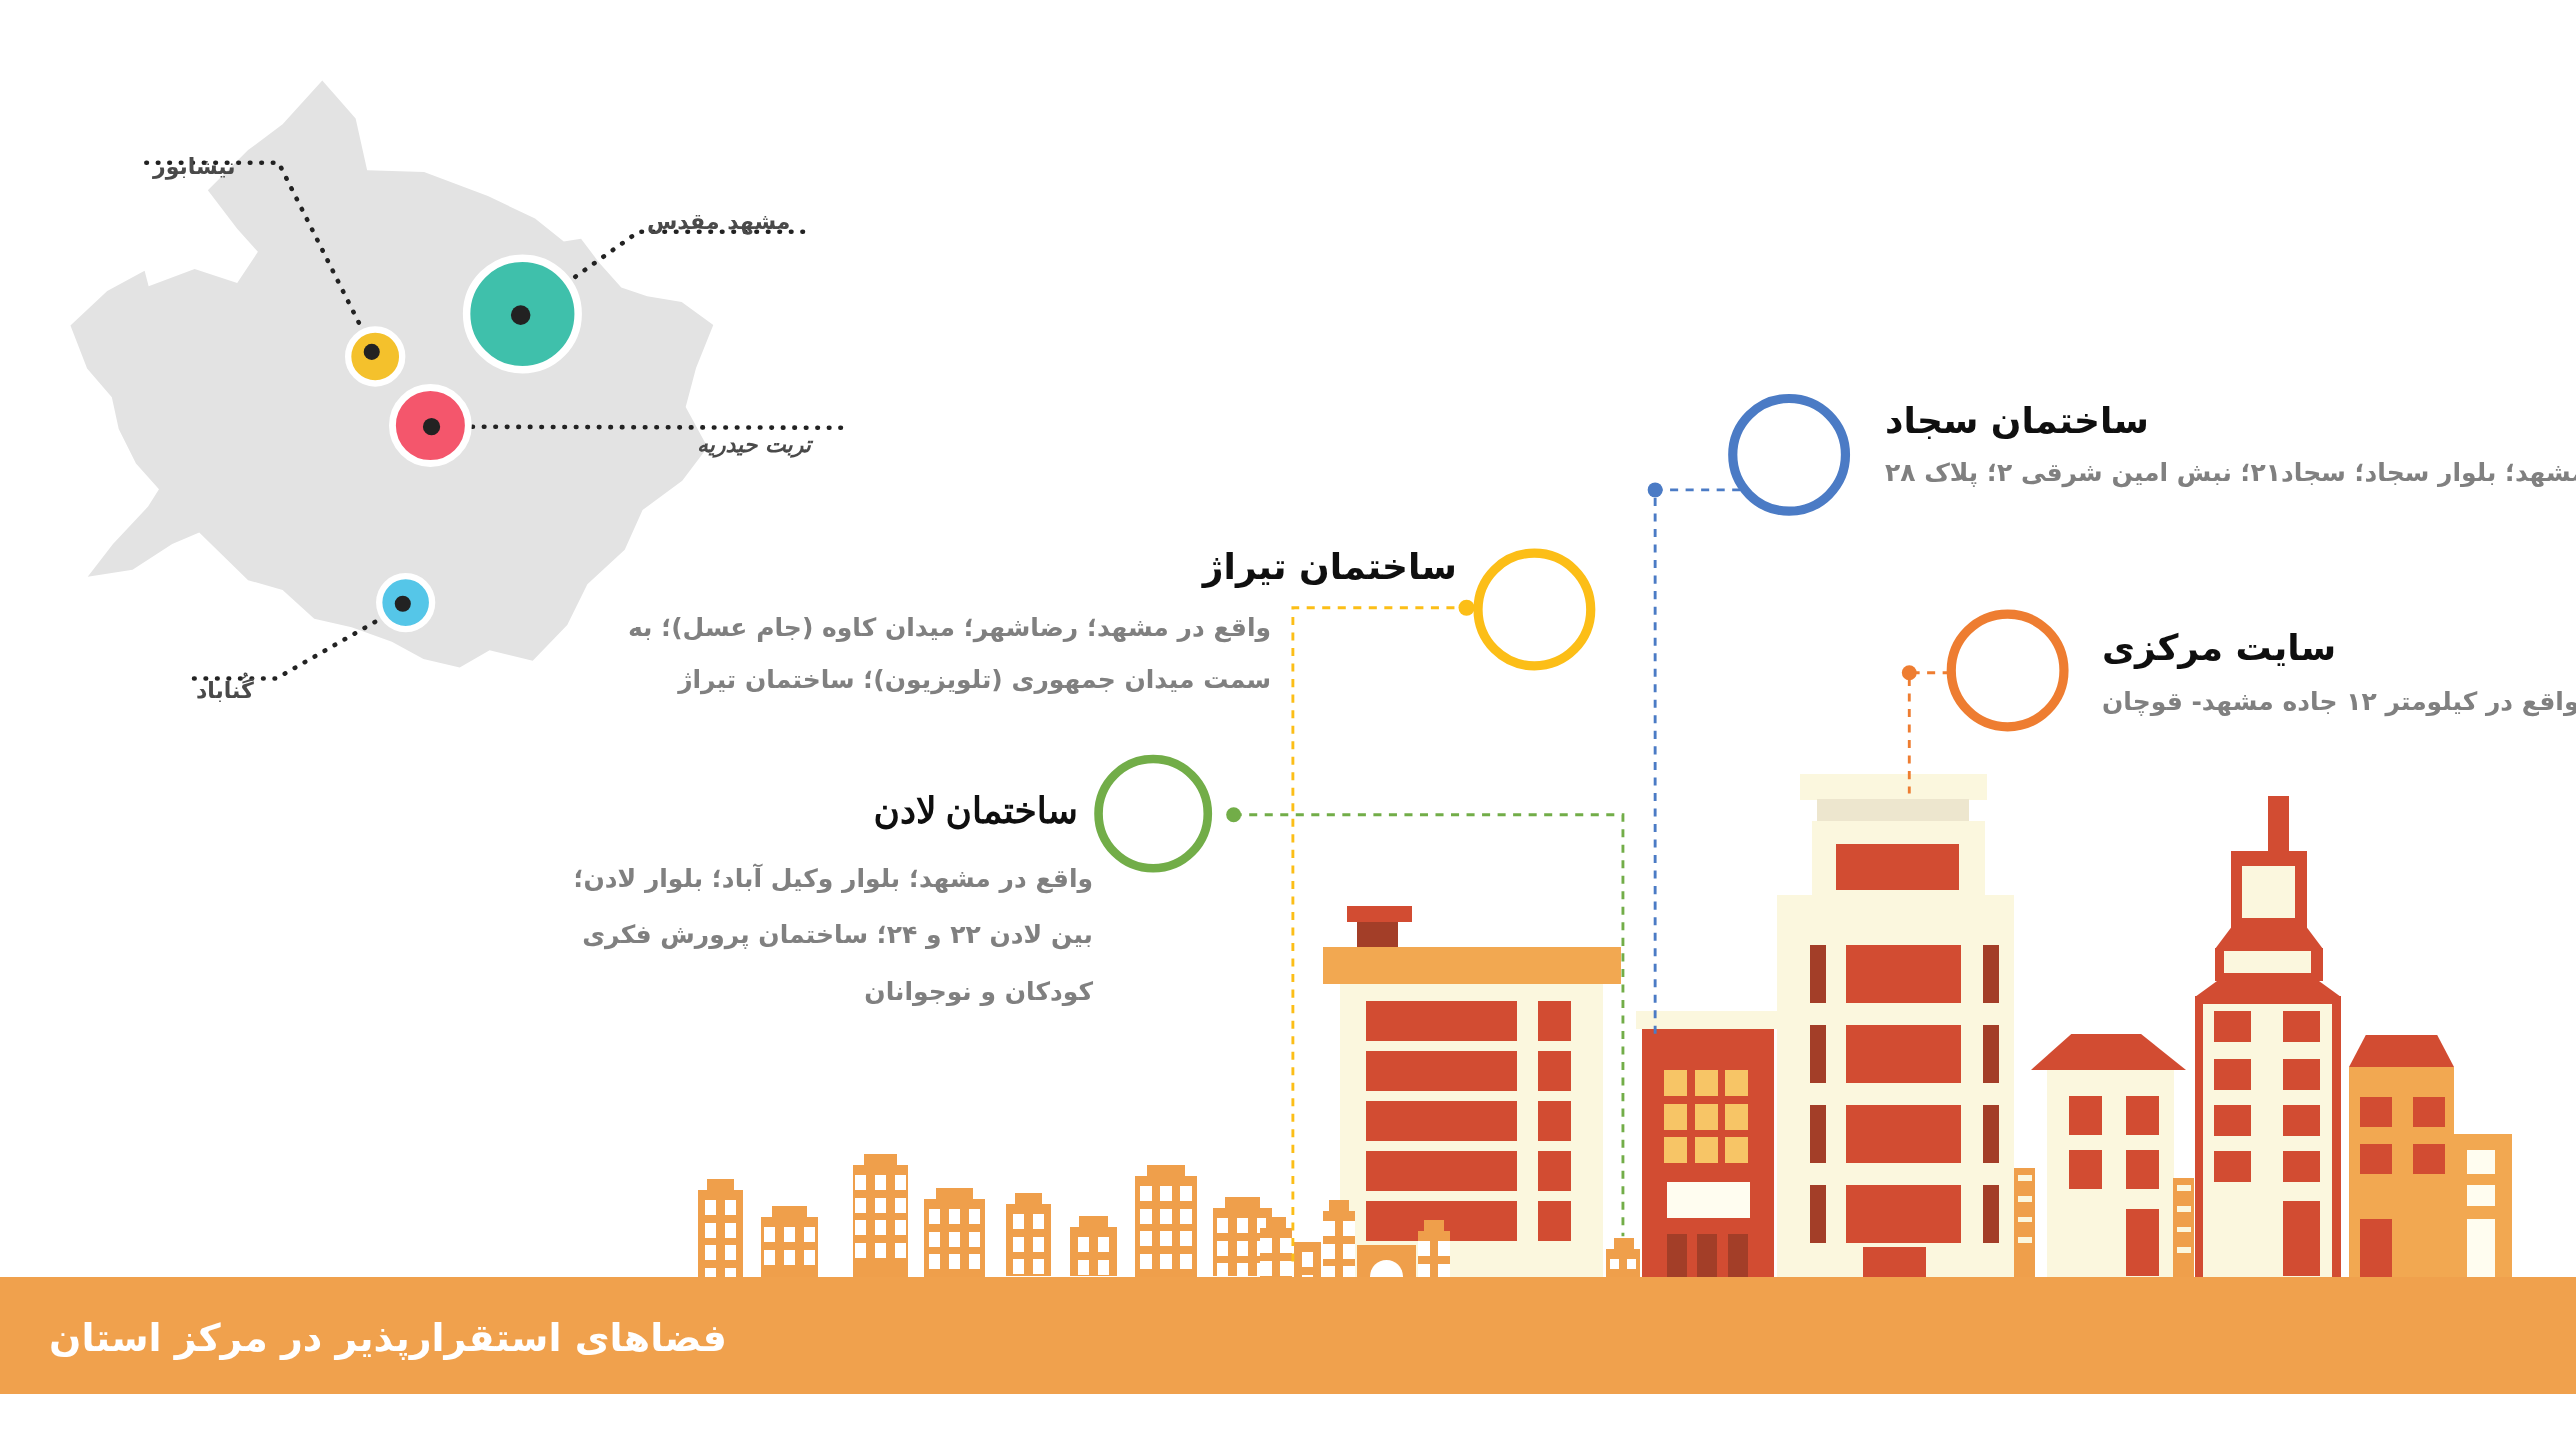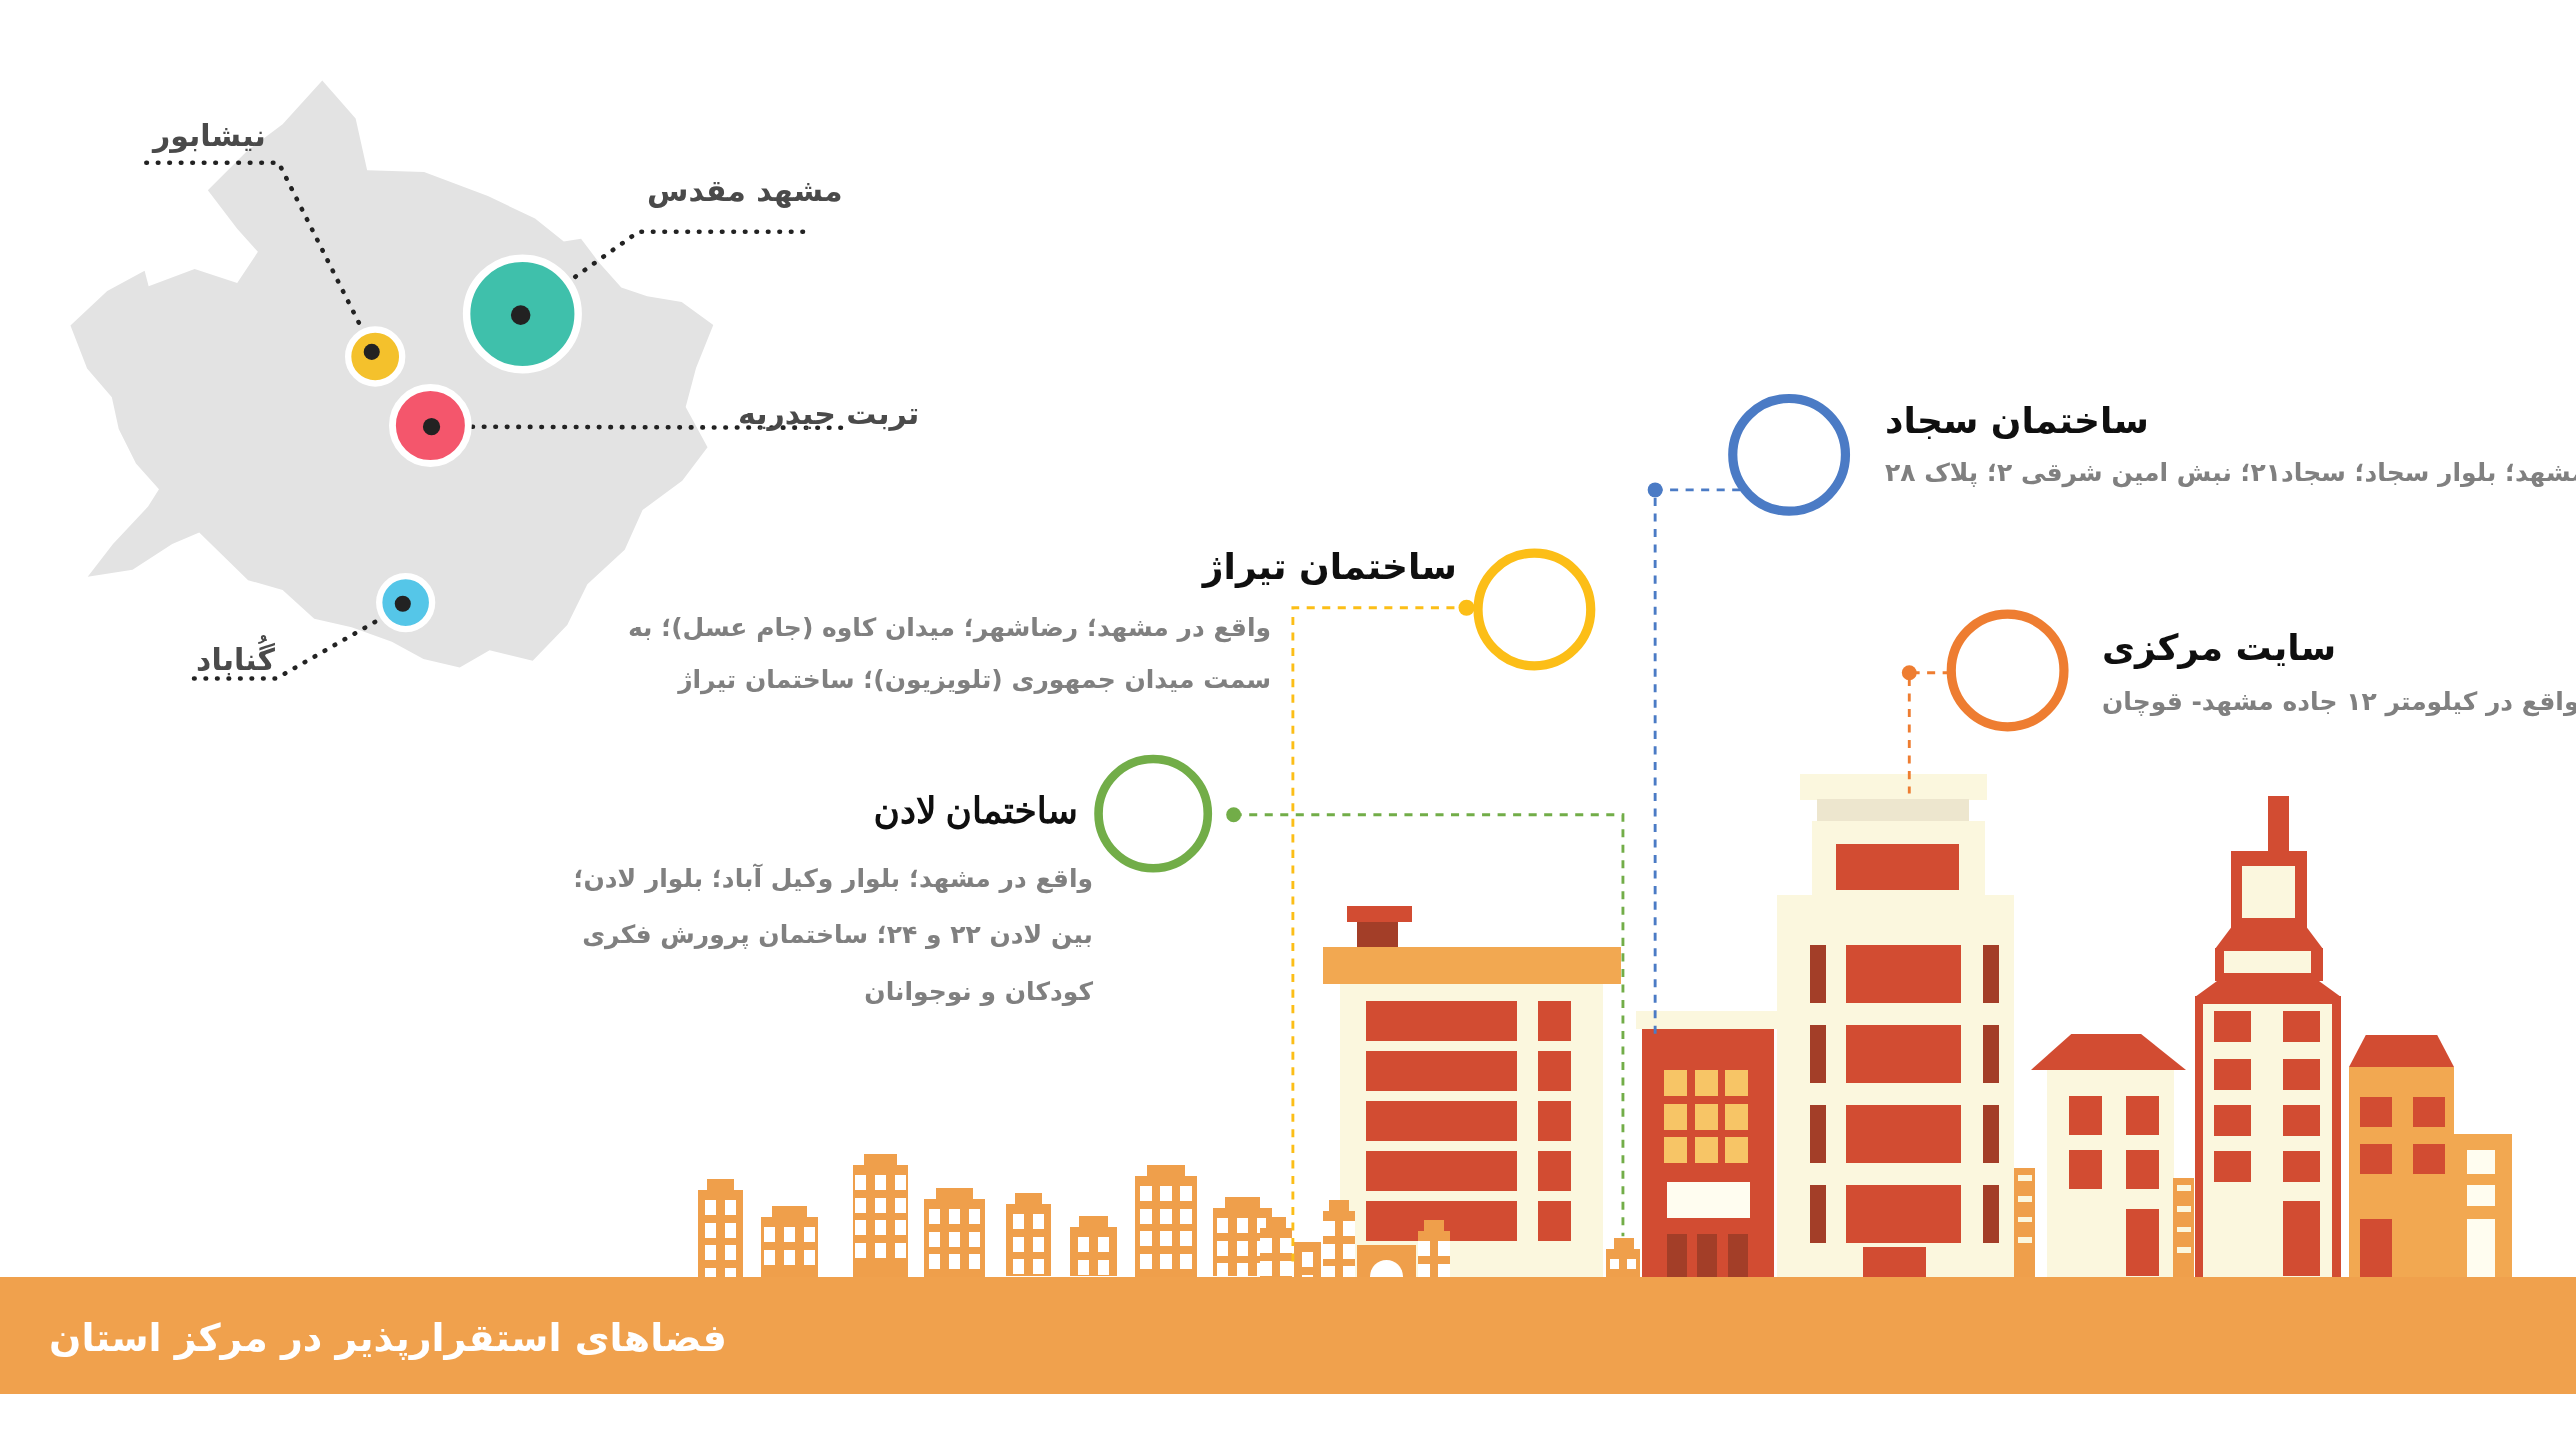--- a/index.html
+++ b/index.html
@@ -8,21 +8,21 @@
     --ywin:#F7C566; --gray-map:#E3E3E3;
     --c-blue:#4B7BC5; --c-yellow:#FCBE17; --c-orange:#EE7D31; --c-green:#72AD48;
     --ink:#111111; --ink-soft:#4A4A4A; --desc:#808080;
   }
   html,body{margin:0;padding:0;background:#fff;}
   .stage{position:relative;width:2576px;height:1449px;background:#ffffff;overflow:hidden;
          font-family:"DejaVu Sans","Liberation Sans",sans-serif;}
   .abs{position:absolute;}
   svg.layer{position:absolute;left:0;top:0;pointer-events:none;}
   
-  .map-label{position:absolute;font-weight:bold;font-size:30px;color:var(--ink-soft);white-space:nowrap;}
+  .map-label{position:absolute;font-weight:bold;font-size:22px;color:var(--ink-soft);white-space:nowrap;margin-top:36px;}
   .co-title{position:absolute;font-weight:bold;font-size:36px;color:#0f0f0f;white-space:nowrap;}
   .co-desc{position:absolute;font-weight:bold;font-size:25px;color:var(--desc);white-space:nowrap;}
   .bar-text{position:absolute;font-weight:bold;font-size:38px;color:#ffffff;white-space:nowrap;}
   
   .bld{position:absolute;}
   .cream{background:var(--cream);} .red{background:var(--red);} .dred{background:var(--darkred);}
   .org{background:var(--orange);} .org2{background:var(--orange2);} .beige{background:var(--beige);}
   .trap{clip-path:polygon(16% 0,84% 0,100% 100%,0 100%);}
   
   .sb{position:absolute;background:var(--orange);}
@@ -60,21 +60,21 @@
     <circle cx="705" cy="1048" r="46" fill="#55C6E8" stroke="#fff" stroke-width="11"></circle>
 
     <circle cx="905" cy="548" r="17" fill="#222"></circle>
     <circle cx="646" cy="612" r="14" fill="#222"></circle>
     <circle cx="750" cy="742" r="15" fill="#222"></circle>
     <circle cx="700" cy="1050" r="14" fill="#222"></circle>
   </svg>
 
   <div class="map-label" dir="rtl" style="left:153px;top:118px;">نیشابور</div>
   <div class="map-label" dir="rtl" style="left:647px;top:173px;">مشهد مقدس</div>
-  <div class="map-label" dir="rtl" style="left:738px;top:396px;">تربت حیدریه</div>
+  <div class="map-label" dir="rtl" style="left:697px;top:396px;font-style:italic;">تربت حیدریه</div>
   <div class="map-label" dir="rtl" style="left:196px;top:642px;">گُناباد</div>
 
   <div class="bld">
     <div class="abs red" style="left:1347px;top:906px;width:65px;height:15.5px;"></div>
     <div class="abs dred" style="left:1357px;top:922px;width:41px;height:26px;"></div>
     <div class="abs org2" style="left:1323px;top:947px;width:298px;height:37px;"></div>
     <div class="abs cream" style="left:1340px;top:984px;width:263px;height:293px;"></div>
     <div class="abs red" style="left:1366px;top:1001px;width:151px;height:40px;"></div>
     <div class="abs red" style="left:1538px;top:1001px;width:33px;height:40px;"></div>
     <div class="abs red" style="left:1366px;top:1051px;width:151px;height:40px;"></div>

